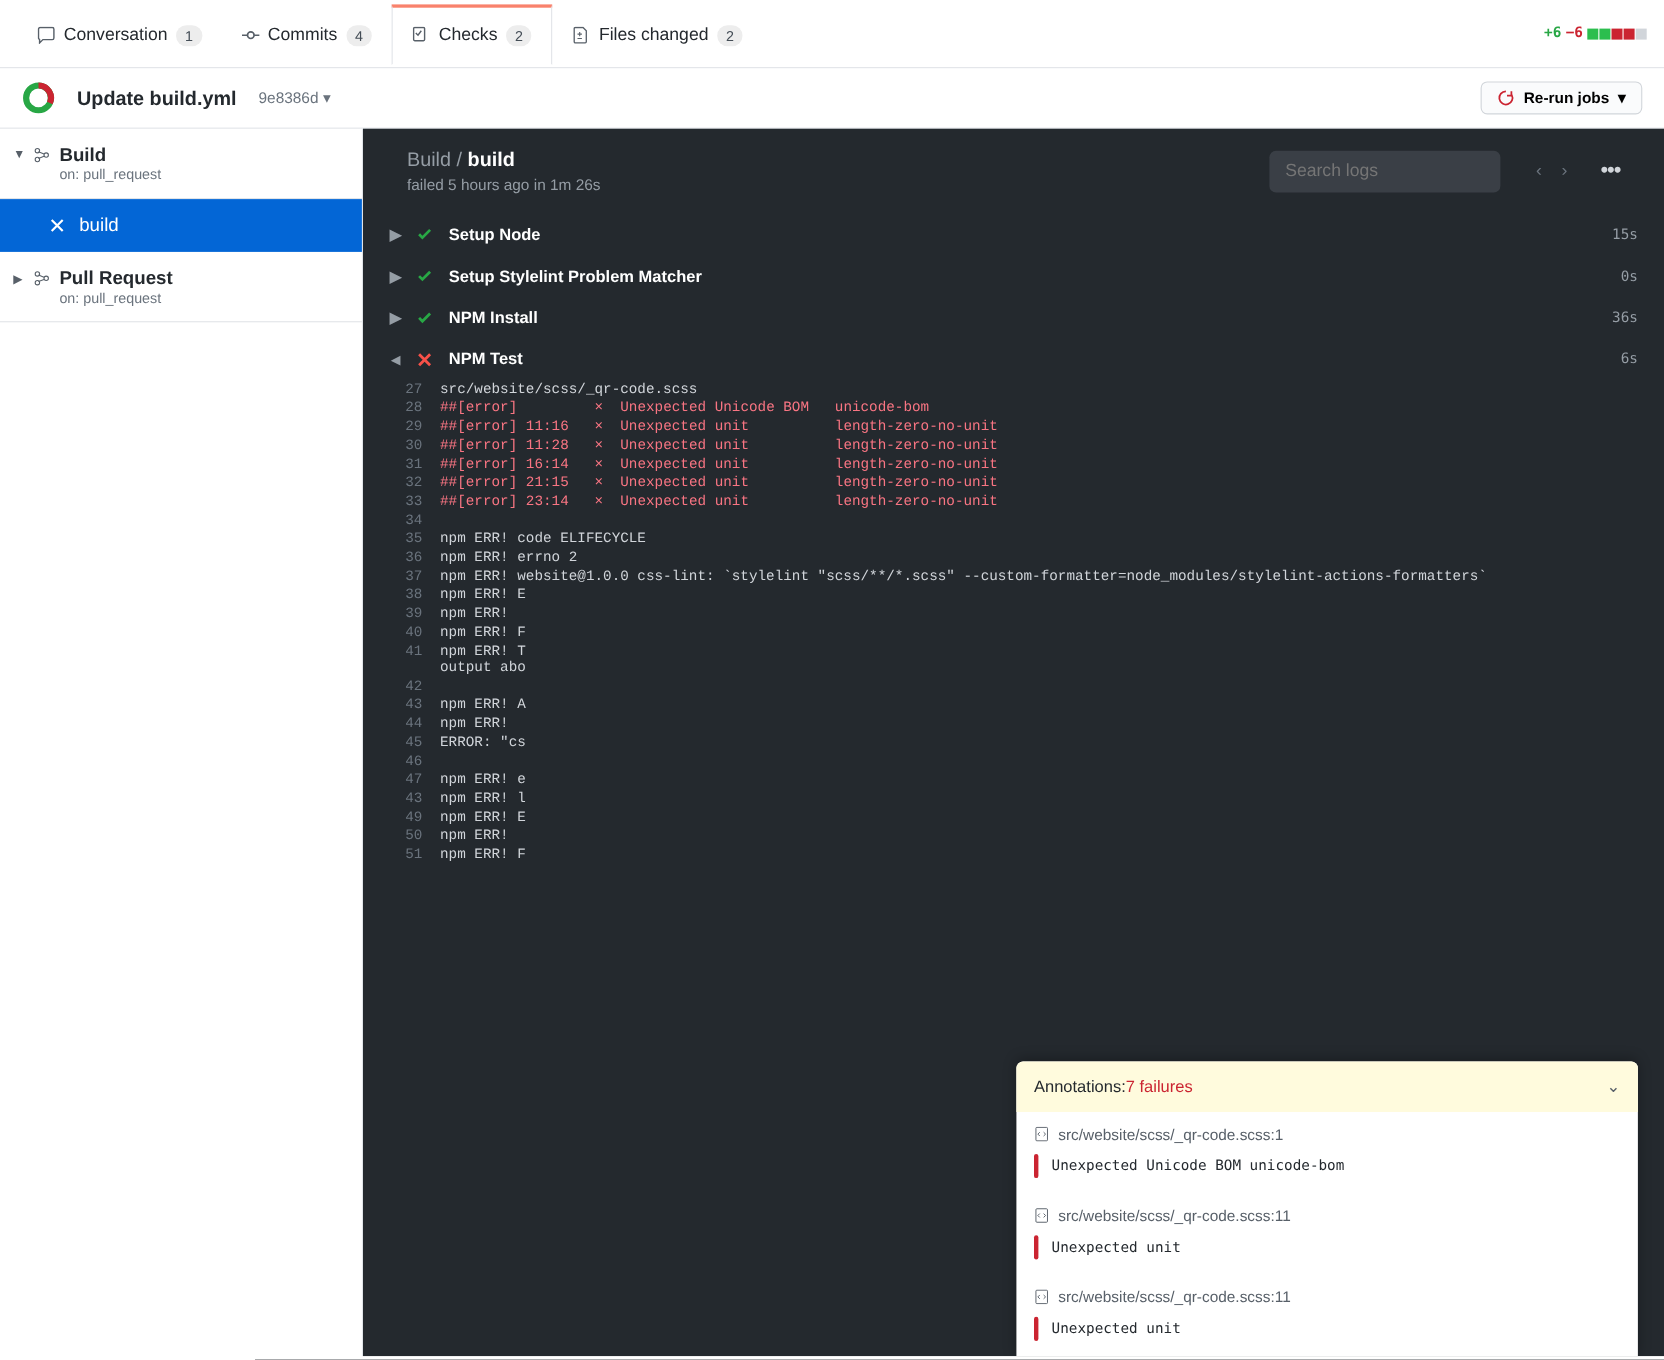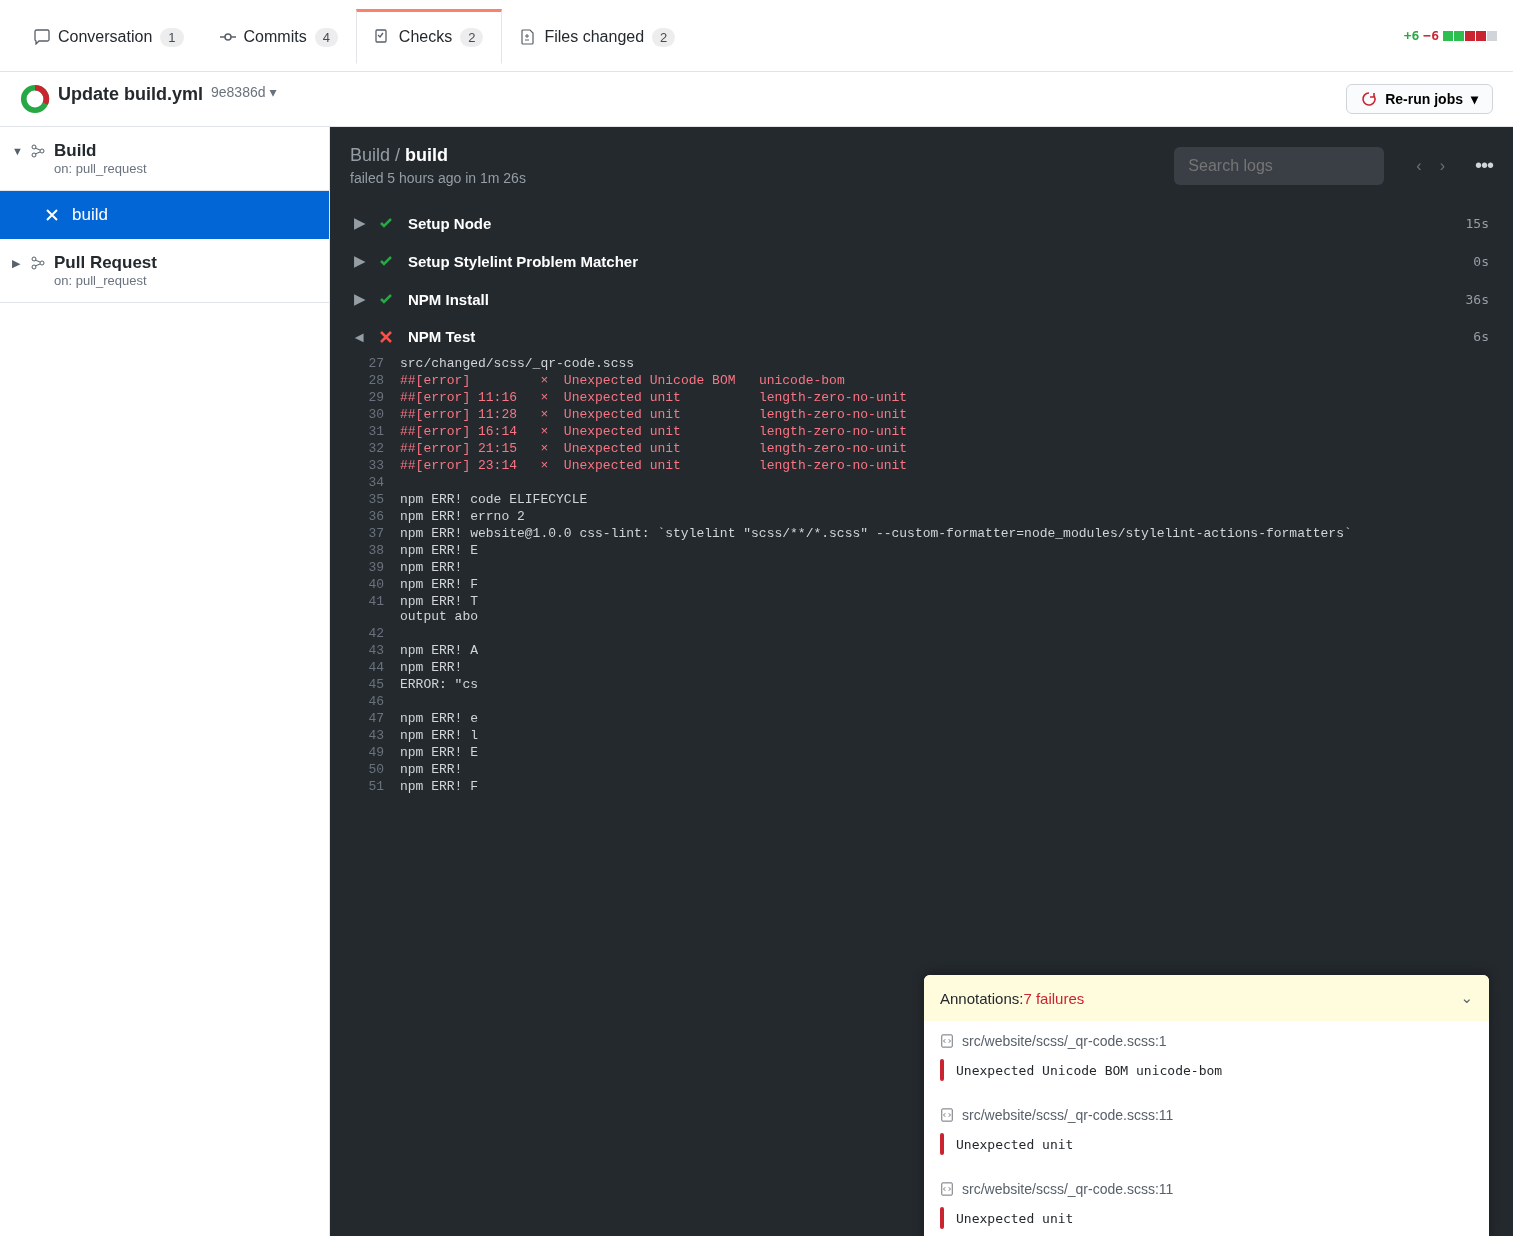--- a/index.html
+++ b/index.html
@@ -1,49 +1,49 @@
 <!DOCTYPE html>
 <html><head>
 <meta charset="utf-8">
 <style>
 * { box-sizing: border-box; margin: 0; padding: 0; }
 body { font-family: -apple-system, BlinkMacSystemFont, "Segoe UI", Helvetica, Arial, sans-serif; font-size: 14px; color: #24292e; background: #fff; }
-.tabs { display: flex; align-items: center; border-bottom: 1px solid #e1e4e8; padding: 0 16px; height: 72px; }
+.tabs { display: flex; align-items: center; border-bottom: 1px solid #e1e4e8; padding: 0 16px; height: 62px; }
 .tab { display: flex; align-items: center; gap: 8px; padding: 16px 18px; cursor: pointer; color: #24292e; font-size: 16px; border-top: 3px solid transparent; }
 .tab.active { border: 1px solid #e1e4e8; border-top: 3px solid #f9826c; border-bottom: 1px solid #fff; background: #fff; margin-bottom: -1px; }
 .tab .counter { background: #ededed; border-radius: 10px; padding: 2px 8px; font-size: 13px; color: #444d56; }
 .tab-icon { width: 16px; height: 16px; fill: #586069; }
 .diffstat { margin-left: auto; display: flex; align-items: center; gap: 4px; font-size: 13px; font-family: SFMono-Regular, Consolas, monospace; }
 .diff-add { color: #28a745; font-weight: 600; }
 .diff-del { color: #cb2431; font-weight: 600; }
 .diff-blocks { display: flex; gap: 1px; }
 .diff-block { width: 10px; height: 10px; }
 .green { background: #2cbe4e; }
 .red { background: #cb2431; }
 .gray { background: #d1d5da; }
 
-.pr-header { display: flex; align-items: flex-start; padding: 12px 20px; gap: 8px; border-bottom: 1px solid #e1e4e8; }
+.pr-header { display: flex; align-items: center; padding: 12px 20px; gap: 20px; border-bottom: 1px solid #e1e4e8; }
 .status-ring { width: 30px; height: 30px; }
 .pr-title { font-size: 18px; font-weight: 600; }
 .sha { color: #6a737d; font-size: 14px; display: flex; align-items: center; gap: 4px; }
 .rerun-btn { margin-left: auto; border: 1px solid #d1d5da; background: #fafbfc; border-radius: 6px; padding: 6px 14px; display: flex; align-items: center; gap: 8px; font-weight: 600; cursor: pointer; font-size: 14px; }
 .rerun-icon { width: 16px; height: 16px; fill: #cb2431; }
 
 .main { display: flex; height: calc(100vh - 120px); }
 .sidebar { width: 330px; border-right: 1px solid #e1e4e8; flex-shrink: 0; }
 .wf-header { display: flex; align-items: flex-start; gap: 8px; padding: 14px 12px; border-bottom: 1px solid #e1e4e8; }
 .wf-caret { width: 10px; color: #586069; font-size: 11px; padding-top: 4px; }
 .wf-icon { width: 16px; height: 16px; fill: #586069; margin-top: 2px; }
 .wf-title { font-size: 17px; font-weight: 600; }
 .wf-sub { font-size: 13px; color: #6a737d; }
 .job { display: flex; align-items: center; gap: 12px; padding: 14px 12px 14px 44px; font-size: 17px; }
 .job.active { background: #0366d6; color: #fff; }
 
 .log-panel { flex: 1; background: #24292e; color: #d1d5da; display: flex; flex-direction: column; overflow: hidden; position: relative; }
-.log-header { display: flex; align-items: center; padding: 18px 20px; gap: 16px; }
+.log-header { display: flex; align-items: center; padding: 18px 40px; gap: 16px; }
 .log-title { font-size: 18px; }
 .log-title .dim { color: #959da5; font-weight: 400; }
 .log-title .bold { font-weight: 700; color: #fff; }
 .log-sub { font-size: 14px; color: #959da5; margin-top: 4px; }
 .search-logs { margin-left: auto; background: #3a3f46; border: none; color: #d1d5da; padding: 10px 14px; font-size: 16px; border-radius: 6px; width: 210px; }
 .nav-arrows { display: flex; gap: 18px; color: #6a737d; font-size: 16px; margin-left: 16px; }
 .kebab { color: #d1d5da; font-size: 20px; margin-left: 14px; cursor: pointer; letter-spacing: -1px; }
 
 .steps { flex: 1; overflow-y: auto; padding: 0 0 20px 0; font-family: SFMono-Regular, Consolas, "Liberation Mono", Menlo, monospace; font-size: 13px; }
 .step-row { display: flex; align-items: center; padding: 10px 24px; font-family: -apple-system, BlinkMacSystemFont, "Segoe UI", sans-serif; font-size: 15px; }
@@ -229,21 +229,21 @@
             <svg class="step-status" viewBox="0 0 16 16">
               <path class="xmark" d="M3 3l10 10M13 3L3 13"></path>
             </svg>
             <span class="step-name">NPM Test</span>
             <span class="step-time">6s</span>
           </div>
         </div>
       <div id="loglines-container">
           <div class="log-line">
             <span class="lineno">27</span>
-            <span class="linetxt">src/changed/scss/_qr-code.scss</span>
+            <span class="linetxt">src/website/scss/_qr-code.scss</span>
           </div>
           <div class="log-line">
             <span class="lineno">28</span>
             <span class="linetxt"><span class="err-prefix">##[error]        </span> <span class="err-x">×</span>  <span class="err-msg">Unexpected Unicode BOM  </span> <span class="err-rule">unicode-bom</span></span>
           </div>
           <div class="log-line">
             <span class="lineno">29</span>
             <span class="linetxt"><span class="err-prefix">##[error] 11:16  </span> <span class="err-x">×</span>  <span class="err-msg">Unexpected unit         </span> <span class="err-rule">length-zero-no-unit</span></span>
           </div>
           <div class="log-line">

